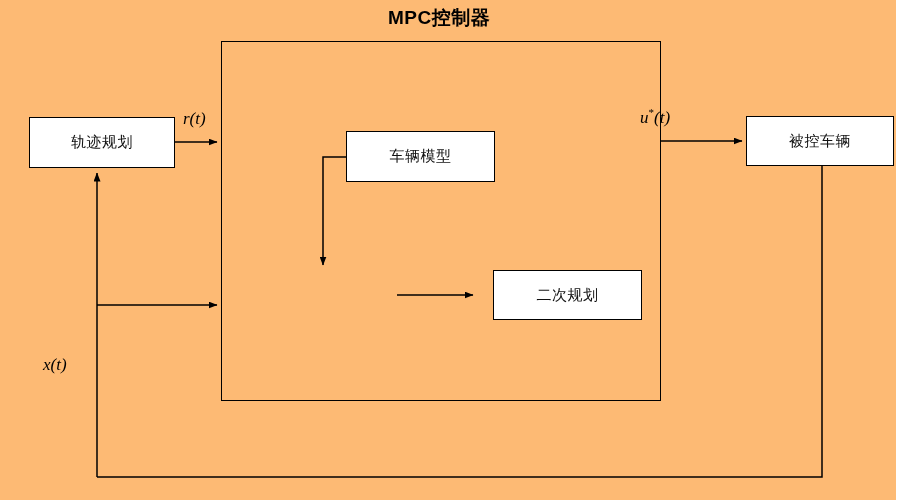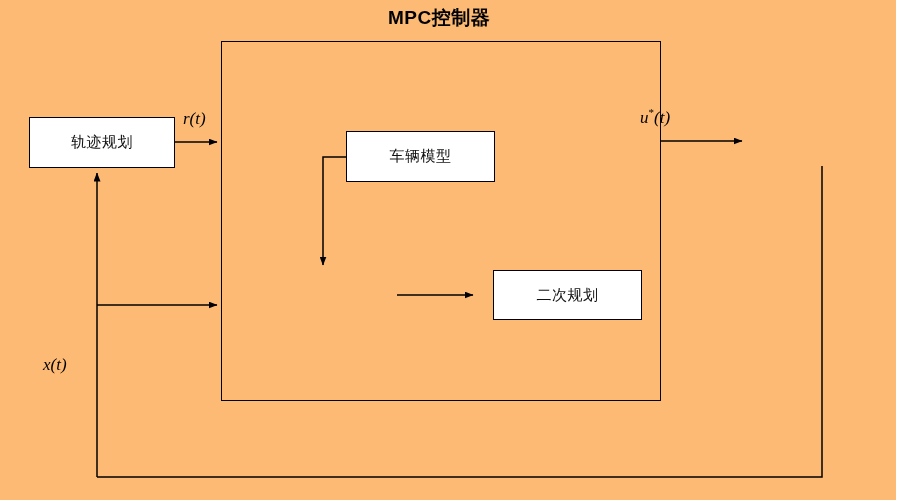--- a/index.html
+++ b/index.html
@@ -97,20 +97,21 @@
 
   <div class="group-box" style="left:221px; top:41px; width:440px; height:360px;"></div>
 
   <div class="node-box" style="left:29px; top:117px; width:146px; height:51px;">轨迹规划</div>
 
   <div class="node-box" style="left:346px; top:131px; width:149px; height:51px;">车辆模型</div>
 
 
   <div class="node-box" style="left:477px; top:270px; width:149px; height:50px;margin-left:16px;">二次规划</div>
 
+  <div class="node-box" style="left:746px; top:116px; width:148px; height:50px;">被控车辆</div>
 
   <div class="signal-label" style="left:183px; top:109px;">r(t)</div>
 
   <div class="signal-label" style="left:640px; top:106px;"><span>u</span><sup>*</sup><span>(t)</span></div>
 
   <div class="signal-label" style="left:43px; top:355px;">x(t)</div>
 
 </div>
 
 </body></html>

